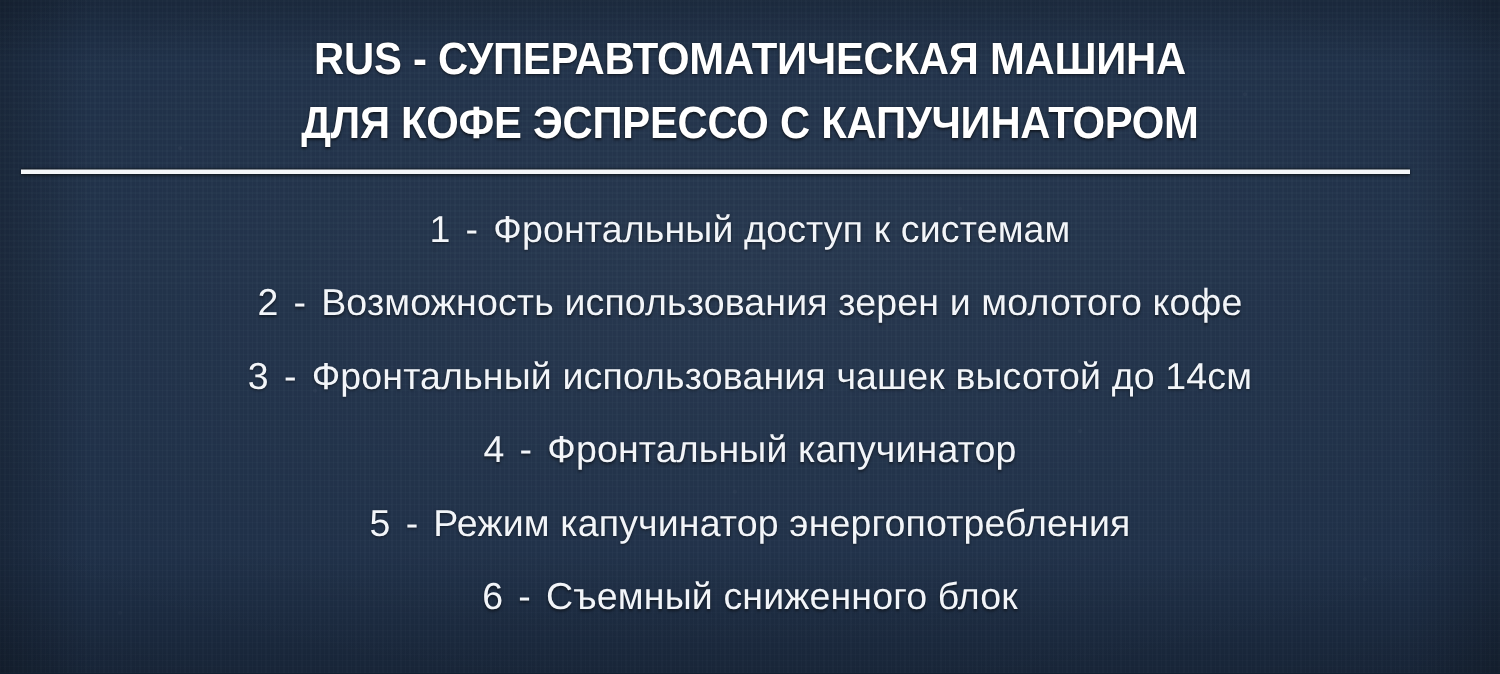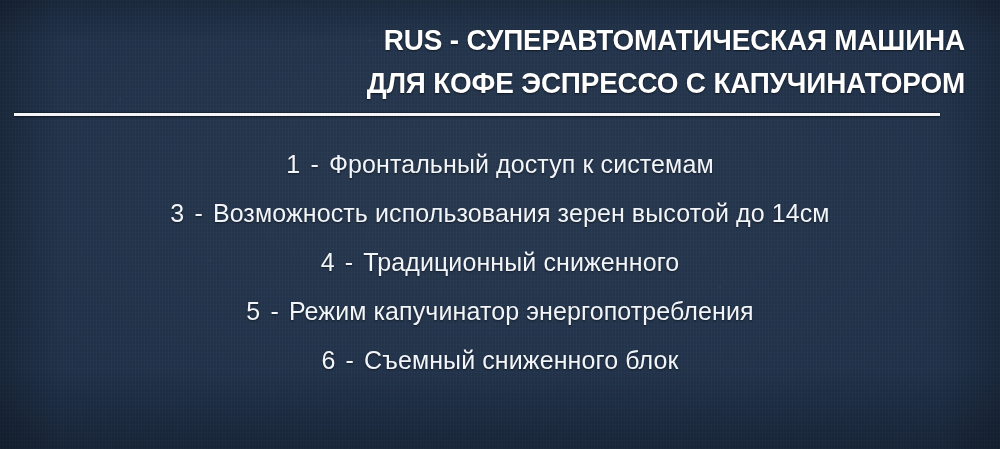--- a/index.html
+++ b/index.html
@@ -76,21 +76,21 @@
     width: 100%;
     height: 100%;
   }
 
   
   .heading {
     position: absolute;
     top: 20px;
     left: 0;
     right: 0;
-    text-align: right;
+    text-align: center;
   }
 
   .heading-line {
     color: #ffffff;
     font-weight: 700;
     font-size: 31px;
     line-height: 40px;
     letter-spacing: -0.2px;
     white-space: nowrap;
     text-shadow:
@@ -115,21 +115,21 @@
   }
 
   
   .feature-list {
     position: absolute;
     top: 128px;
     left: 0;
     right: 0;
     text-align: center;
     list-style: none;
-    margin: 12px;
+    margin: 1px;
     padding: 0;
   }
 
   .feature-item {
     color: #f2f5f9;
     font-size: 25px;
     line-height: 49px;
     font-weight: 400;
     white-space: nowrap;
     letter-spacing: 0.1px;
@@ -162,31 +162,36 @@
     <div class="divider"></div>
 
     <ul class="feature-list">
 
       <li class="feature-item">
         <span class="num">1</span>
         <span class="sep">-</span>
         <span class="txt">Фронтальный доступ к системам</span>
       </li>
 
+      <li class="feature-item">
+        <span class="num">2</span>
+        <span class="sep">-</span>
+        <span class="txt">Возможность использования зерен и молотого кофе</span>
+      </li>
 
       <li class="feature-item">
         <span class="num">3</span>
         <span class="sep">-</span>
-        <span class="txt">Возможность использования зерен высотой до 14см</span>
+        <span class="txt">Фронтальный использования чашек высотой до 14см</span>
       </li>
 
       <li class="feature-item">
         <span class="num">4</span>
         <span class="sep">-</span>
-        <span class="txt">Традиционный сниженного</span>
+        <span class="txt">Фронтальный капучинатор</span>
       </li>
 
       <li class="feature-item">
         <span class="num">5</span>
         <span class="sep">-</span>
         <span class="txt">Режим капучинатор энергопотребления</span>
       </li>
 
       <li class="feature-item">
         <span class="num">6</span>

